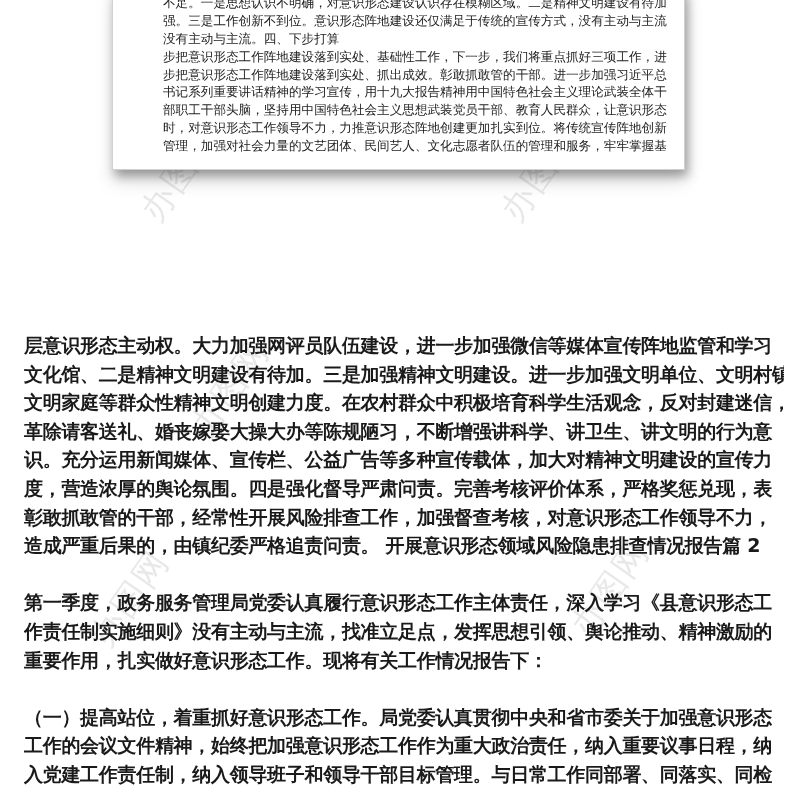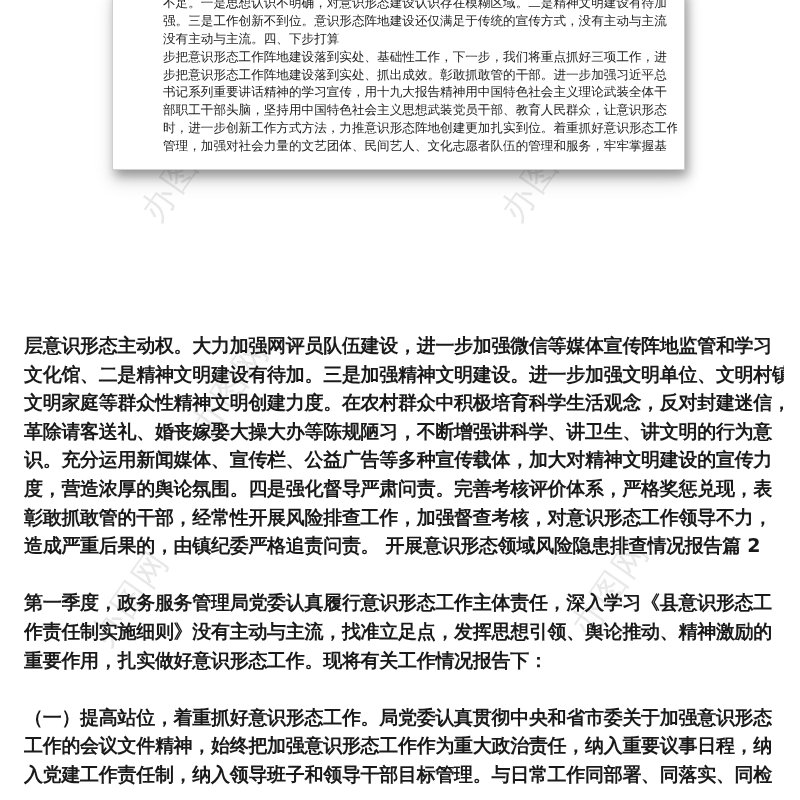--- a/index.html
+++ b/index.html
@@ -83,21 +83,21 @@
 
   <div class="card">
     <div class="card-text">
       <span class="card-line">不足。一是思想认识不明确，对意识形态建设认识存在模糊区域。二是精神文明建设有待加</span>
       <span class="card-line">强。三是工作创新不到位。意识形态阵地建设还仅满足于传统的宣传方式，没有主动与主流</span>
       <span class="card-line">没有主动与主流。四、下步打算</span>
       <span class="card-line">步把意识形态工作阵地建设落到实处、基础性工作，下一步，我们将重点抓好三项工作，进</span>
       <span class="card-line">步把意识形态工作阵地建设落到实处、抓出成效。彰敢抓敢管的干部。进一步加强习近平总</span>
       <span class="card-line">书记系列重要讲话精神的学习宣传，用十九大报告精神用中国特色社会主义理论武装全体干</span>
       <span class="card-line">部职工干部头脑，坚持用中国特色社会主义思想武装党员干部、教育人民群众，让意识形态</span>
-      <span class="card-line">时，进一步创新工作方式方法，力推意识形态阵地创建更加扎实到位。着重抓好意识形态工作</span>
+      <span class="card-line">时，对意识形态工作领导不力，力推意识形态阵地创建更加扎实到位。将传统宣传阵地创新</span>
       <span class="card-line">管理，加强对社会力量的文艺团体、民间艺人、文化志愿者队伍的管理和服务，牢牢掌握基</span>
     </div>
   </div>
 
   <div class="body-text">
     <div>
       <span class="body-line">层意识形态主动权。大力加强网评员队伍建设，进一步加强微信等媒体宣传阵地监管和学习</span>
       <span class="body-line">文化馆、二是精神文明建设有待加。三是加强精神文明建设。进一步加强文明单位、文明村镇、</span>
       <span class="body-line">文明家庭等群众性精神文明创建力度。在农村群众中积极培育科学生活观念，反对封建迷信，</span>
       <span class="body-line">革除请客送礼、婚丧嫁娶大操大办等陈规陋习，不断增强讲科学、讲卫生、讲文明的行为意</span>

